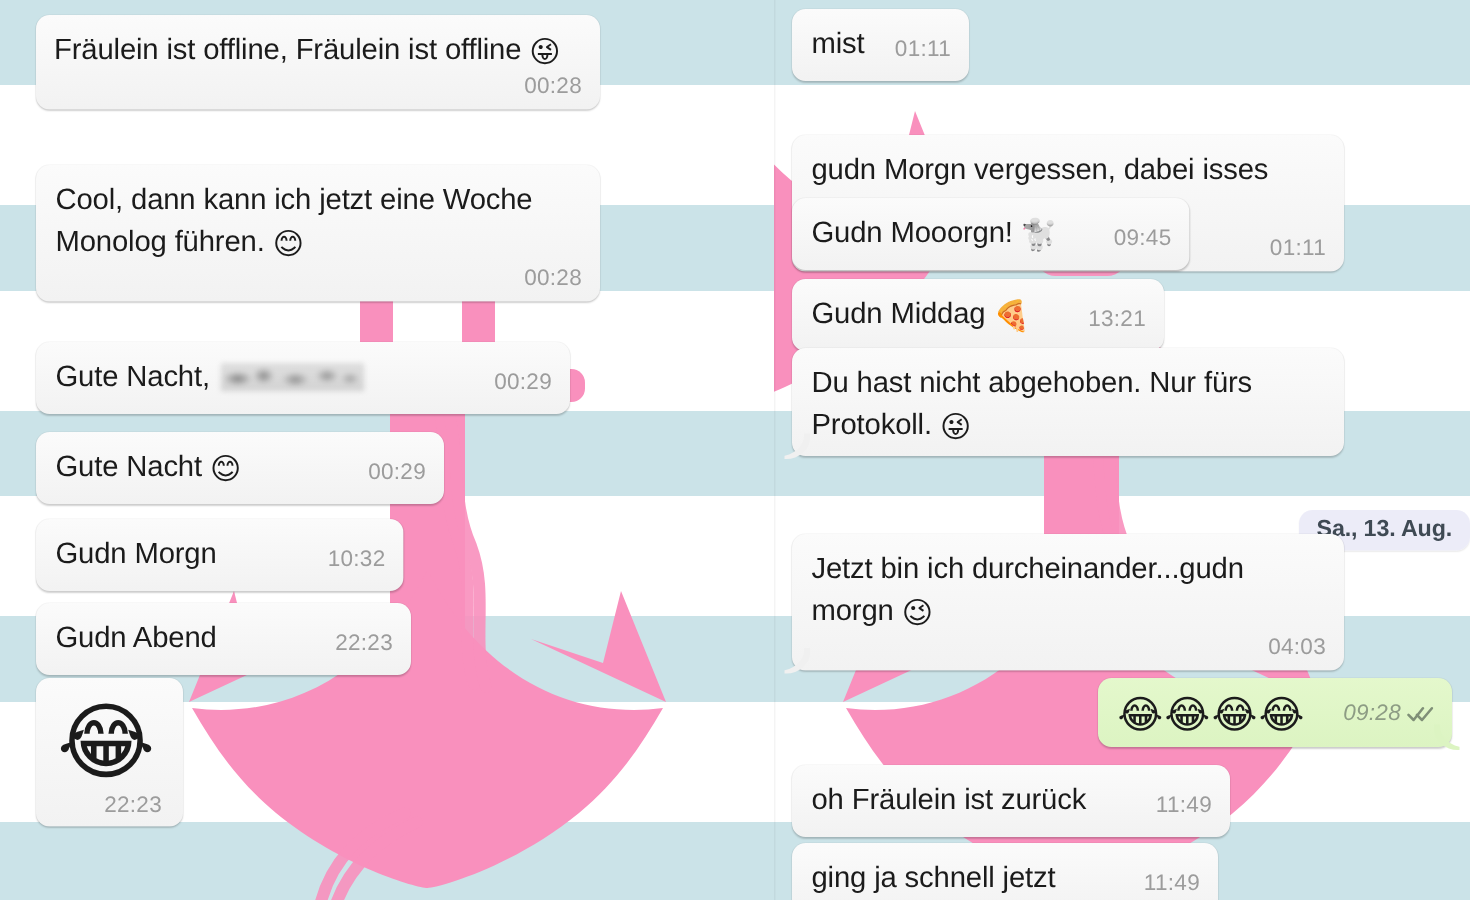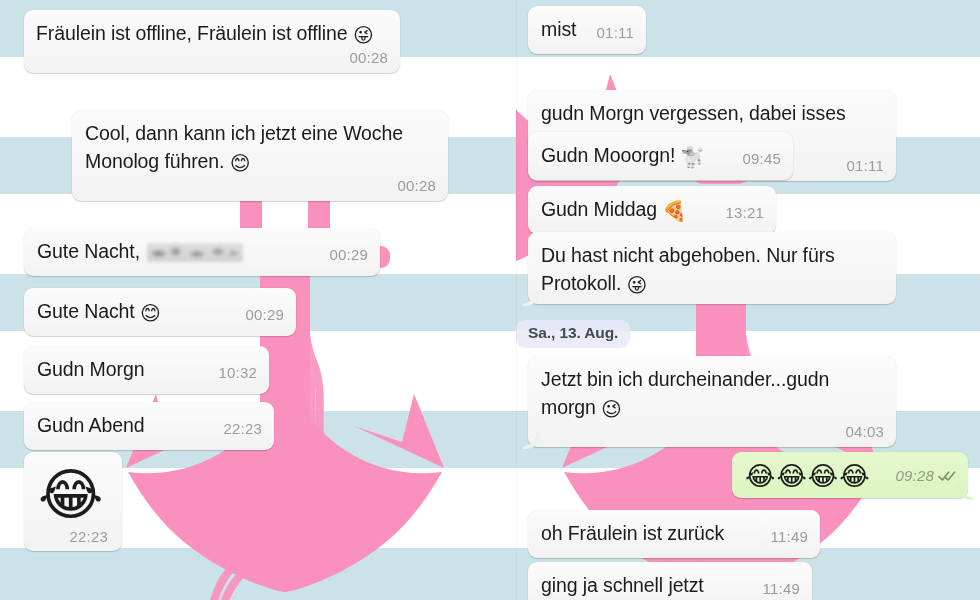--- a/index.html
+++ b/index.html
@@ -118,21 +118,21 @@
       radial-gradient(ellipse 14px 7px at 12% 55%, rgba(60,60,60,.55), rgba(60,60,60,0) 70%),
       radial-gradient(ellipse 10px 8px at 30% 45%, rgba(55,55,55,.5), rgba(55,55,55,0) 70%),
       radial-gradient(ellipse 13px 7px at 52% 58%, rgba(70,70,70,.5), rgba(70,70,70,0) 70%),
       radial-gradient(ellipse 11px 7px at 74% 45%, rgba(60,60,60,.45), rgba(60,60,60,0) 70%),
       radial-gradient(ellipse 9px 6px at 90% 55%, rgba(80,80,80,.4), rgba(80,80,80,0) 70%),
       linear-gradient(to bottom, rgba(190,190,190,.45), rgba(170,170,170,.45));
     filter:blur(1.6px);
   }
 
   
-  .divider-row{position:absolute;display:flex;justify-content:flex-start;width:100%;}
+  .divider-row{position:absolute;display:flex;justify-content:flex-end;width:100%;margin-top:20px;}
   .divider{
     background:rgba(233,233,247,0.86);
     color:#3f4a54;
     font-size:15.5px;font-weight:bold;
     padding:4px 12px 5px 12px;
     border-radius:9px;
     box-shadow:0 1px 1px rgba(0,0,0,0.08);
     letter-spacing:-0.1px;
   }
 
@@ -186,21 +186,21 @@
 
       <div class="row in" style="left:24px;top:10px;width:376px;">
         <div class="bubble" style="width:443px;padding-left:12px;">
           <div class="btext"><span>Fräulein ist offline, Fräulein ist offline </span><span class="emo">😜</span></div>
           <div class="meta-row">
               <span class="meta">00:28</span>
             </div>
         </div>
       </div>
 
-      <div class="row in" style="left:24px;top:110px;width:376px;margin-left:48px;">
+      <div class="row in" style="left:24px;top:110px;width:376px;">
         <div class="bubble" style="width:376px;">
           <div class="btext"><span>Cool, dann kann ich jetzt eine Woche Monolog führen. </span><span class="emo">😊</span></div>
           <div class="meta-row">
               <span class="meta">00:28</span>
             </div>
         </div>
       </div>
 
       <div class="row in" style="left:24px;top:228px;width:356px;">
         <div class="bubble" style="width:356px;">

